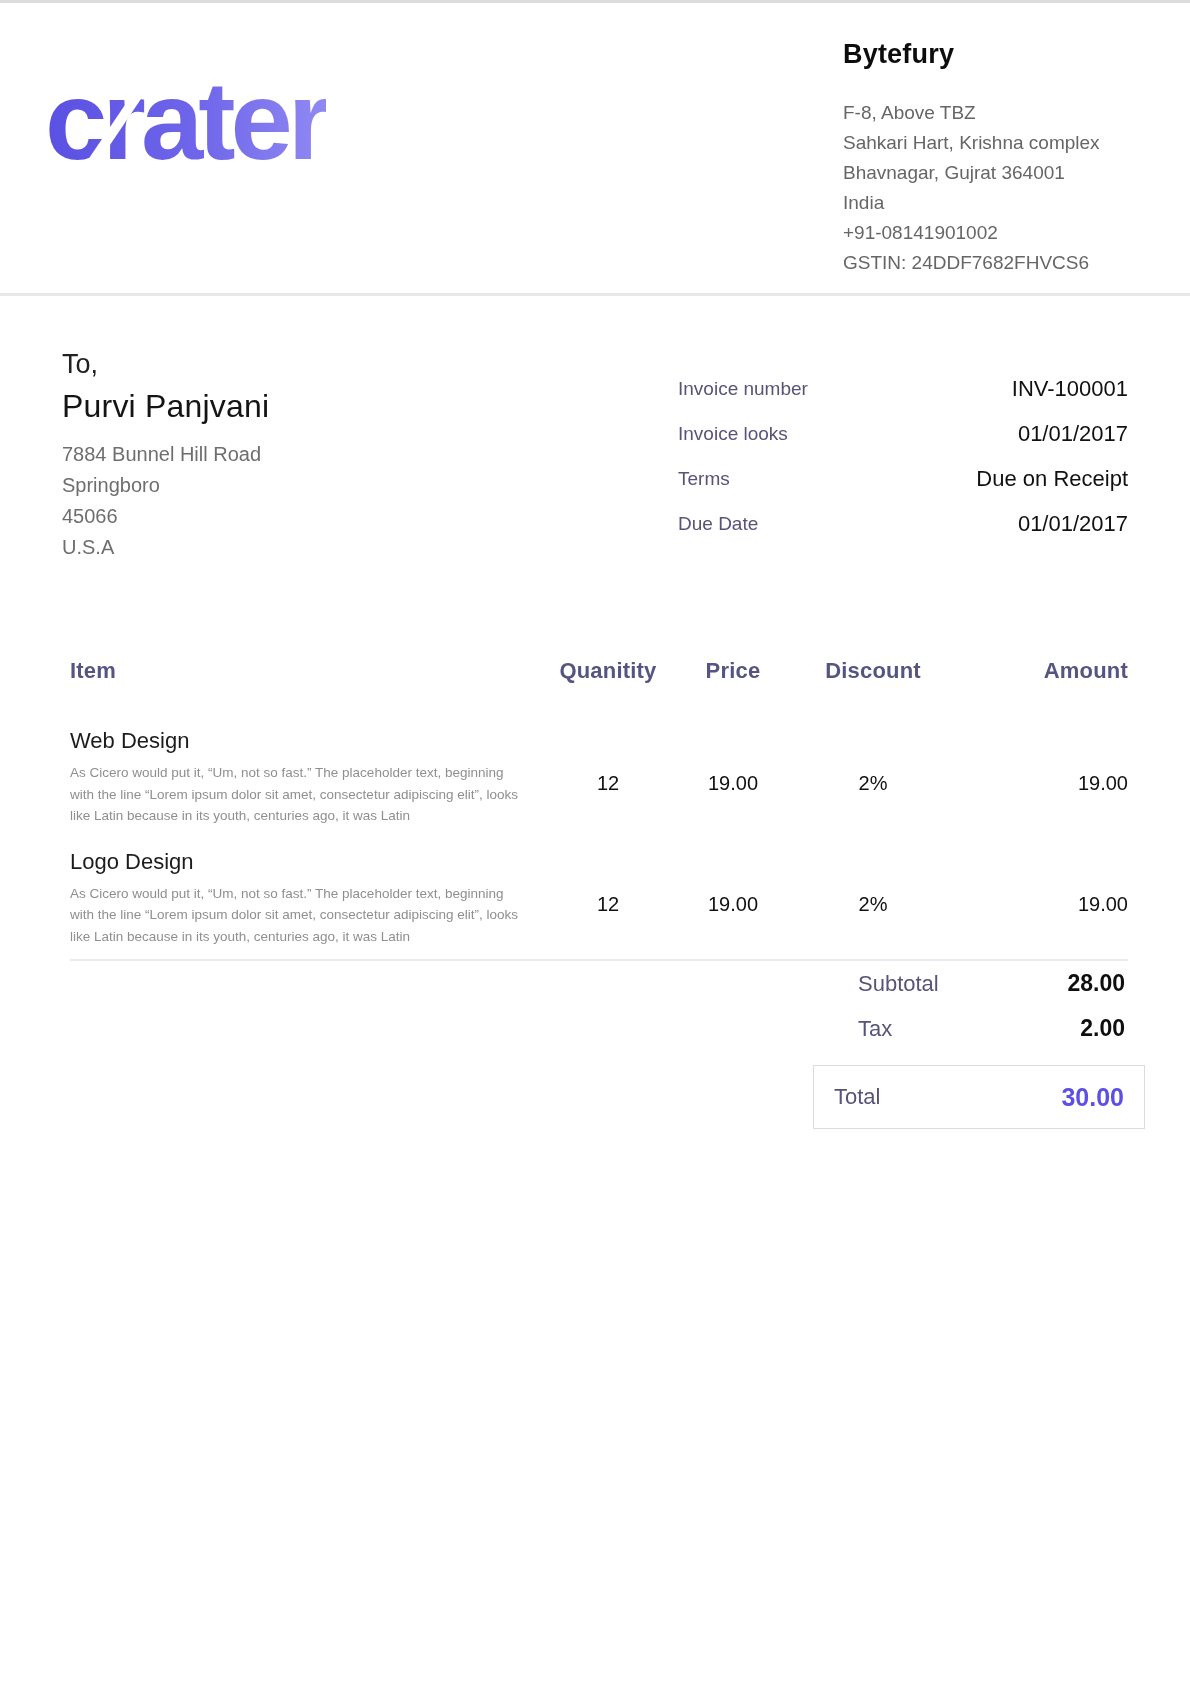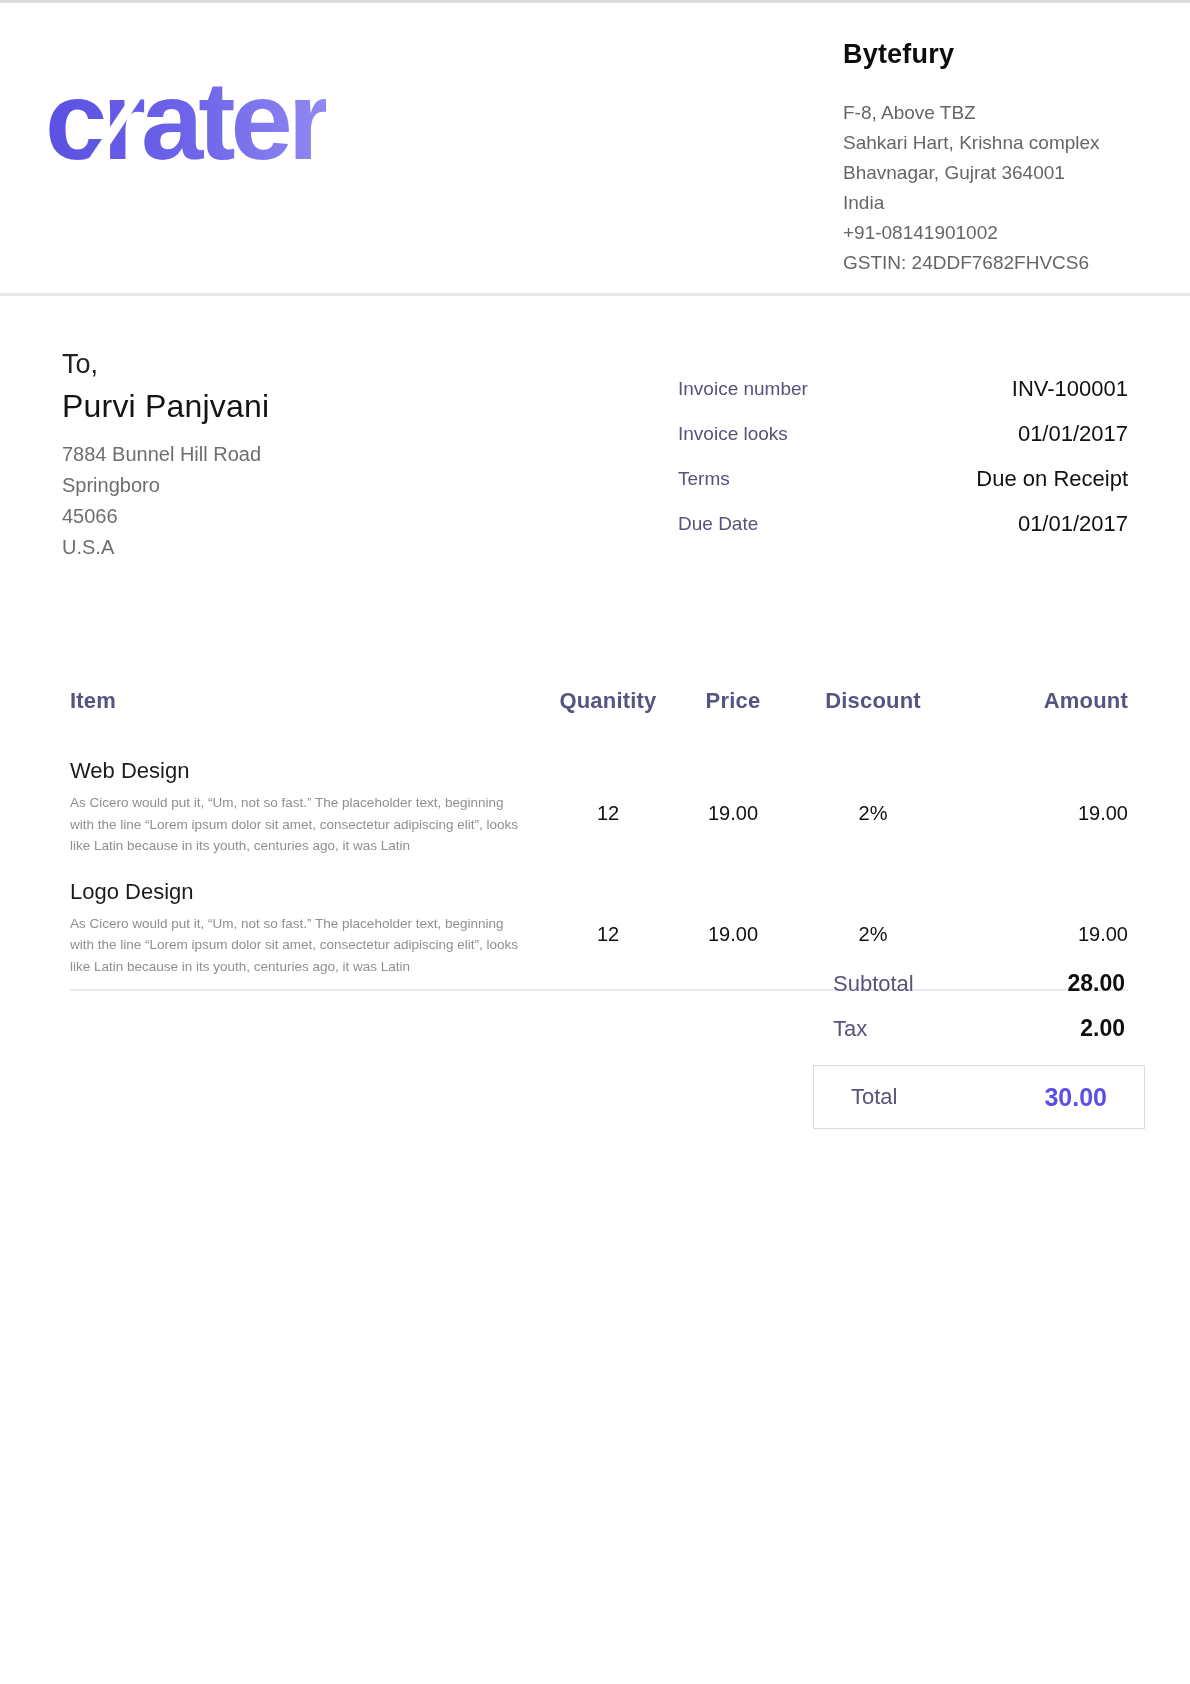--- a/index.html
+++ b/index.html
@@ -108,21 +108,21 @@
     right: 62px;
     top: 655px;
   }
   .t-row { display: flex; align-items: flex-start; }
   .col-item { flex: 1 1 auto; }
   .col-qty { flex: 0 0 120px; text-align: center; }
   .col-price { flex: 0 0 130px; text-align: center; }
   .col-disc { flex: 0 0 150px; text-align: center; }
   .col-amt { flex: 0 0 180px; text-align: right; }
 
-  .t-head { height: 30px; margin-top: 30px; }
+  .t-head { height: 30px; }
   .t-head > div {
     font-size: 22px;
     font-weight: 700;
     color: #565480;
     letter-spacing: 0.2px;
   }
 
   .item-row { margin-top: 40px; }
   .item-row.second { margin-top: 22px; }
   .item-name { font-size: 22px; font-weight: 500; color: #1c1c1c; }
@@ -149,32 +149,32 @@
     width: 332px;
     top: 958px;
   }
   .totals-row {
     display: flex;
     justify-content: space-between;
     align-items: center;
     height: 45px;
     padding: 0 20px;
   }
-  .totals-label { font-size: 22px; color: #575379; }
+  .totals-label { font-size: 22px; color: #575379; margin-left: 25px; }
   .totals-value { font-size: 23px; font-weight: 600; color: #0f0f0f; }
 
   .total-box {
     margin-top: 14px;
     height: 64px;
     border: 1px solid #dcdcdc;
     background: #ffffff;
     display: flex;
     justify-content: space-between;
     align-items: center;
-    padding: 0 37px;
+    padding: 0 20px;
   }
   .total-label { font-size: 22px; color: #575379; }
   .total-value { font-size: 25px; font-weight: 700; color: #5b4fe6; }
 </style>
 </head>
 <body>
 
 <div class="page">
 
   <header class="top-band">

